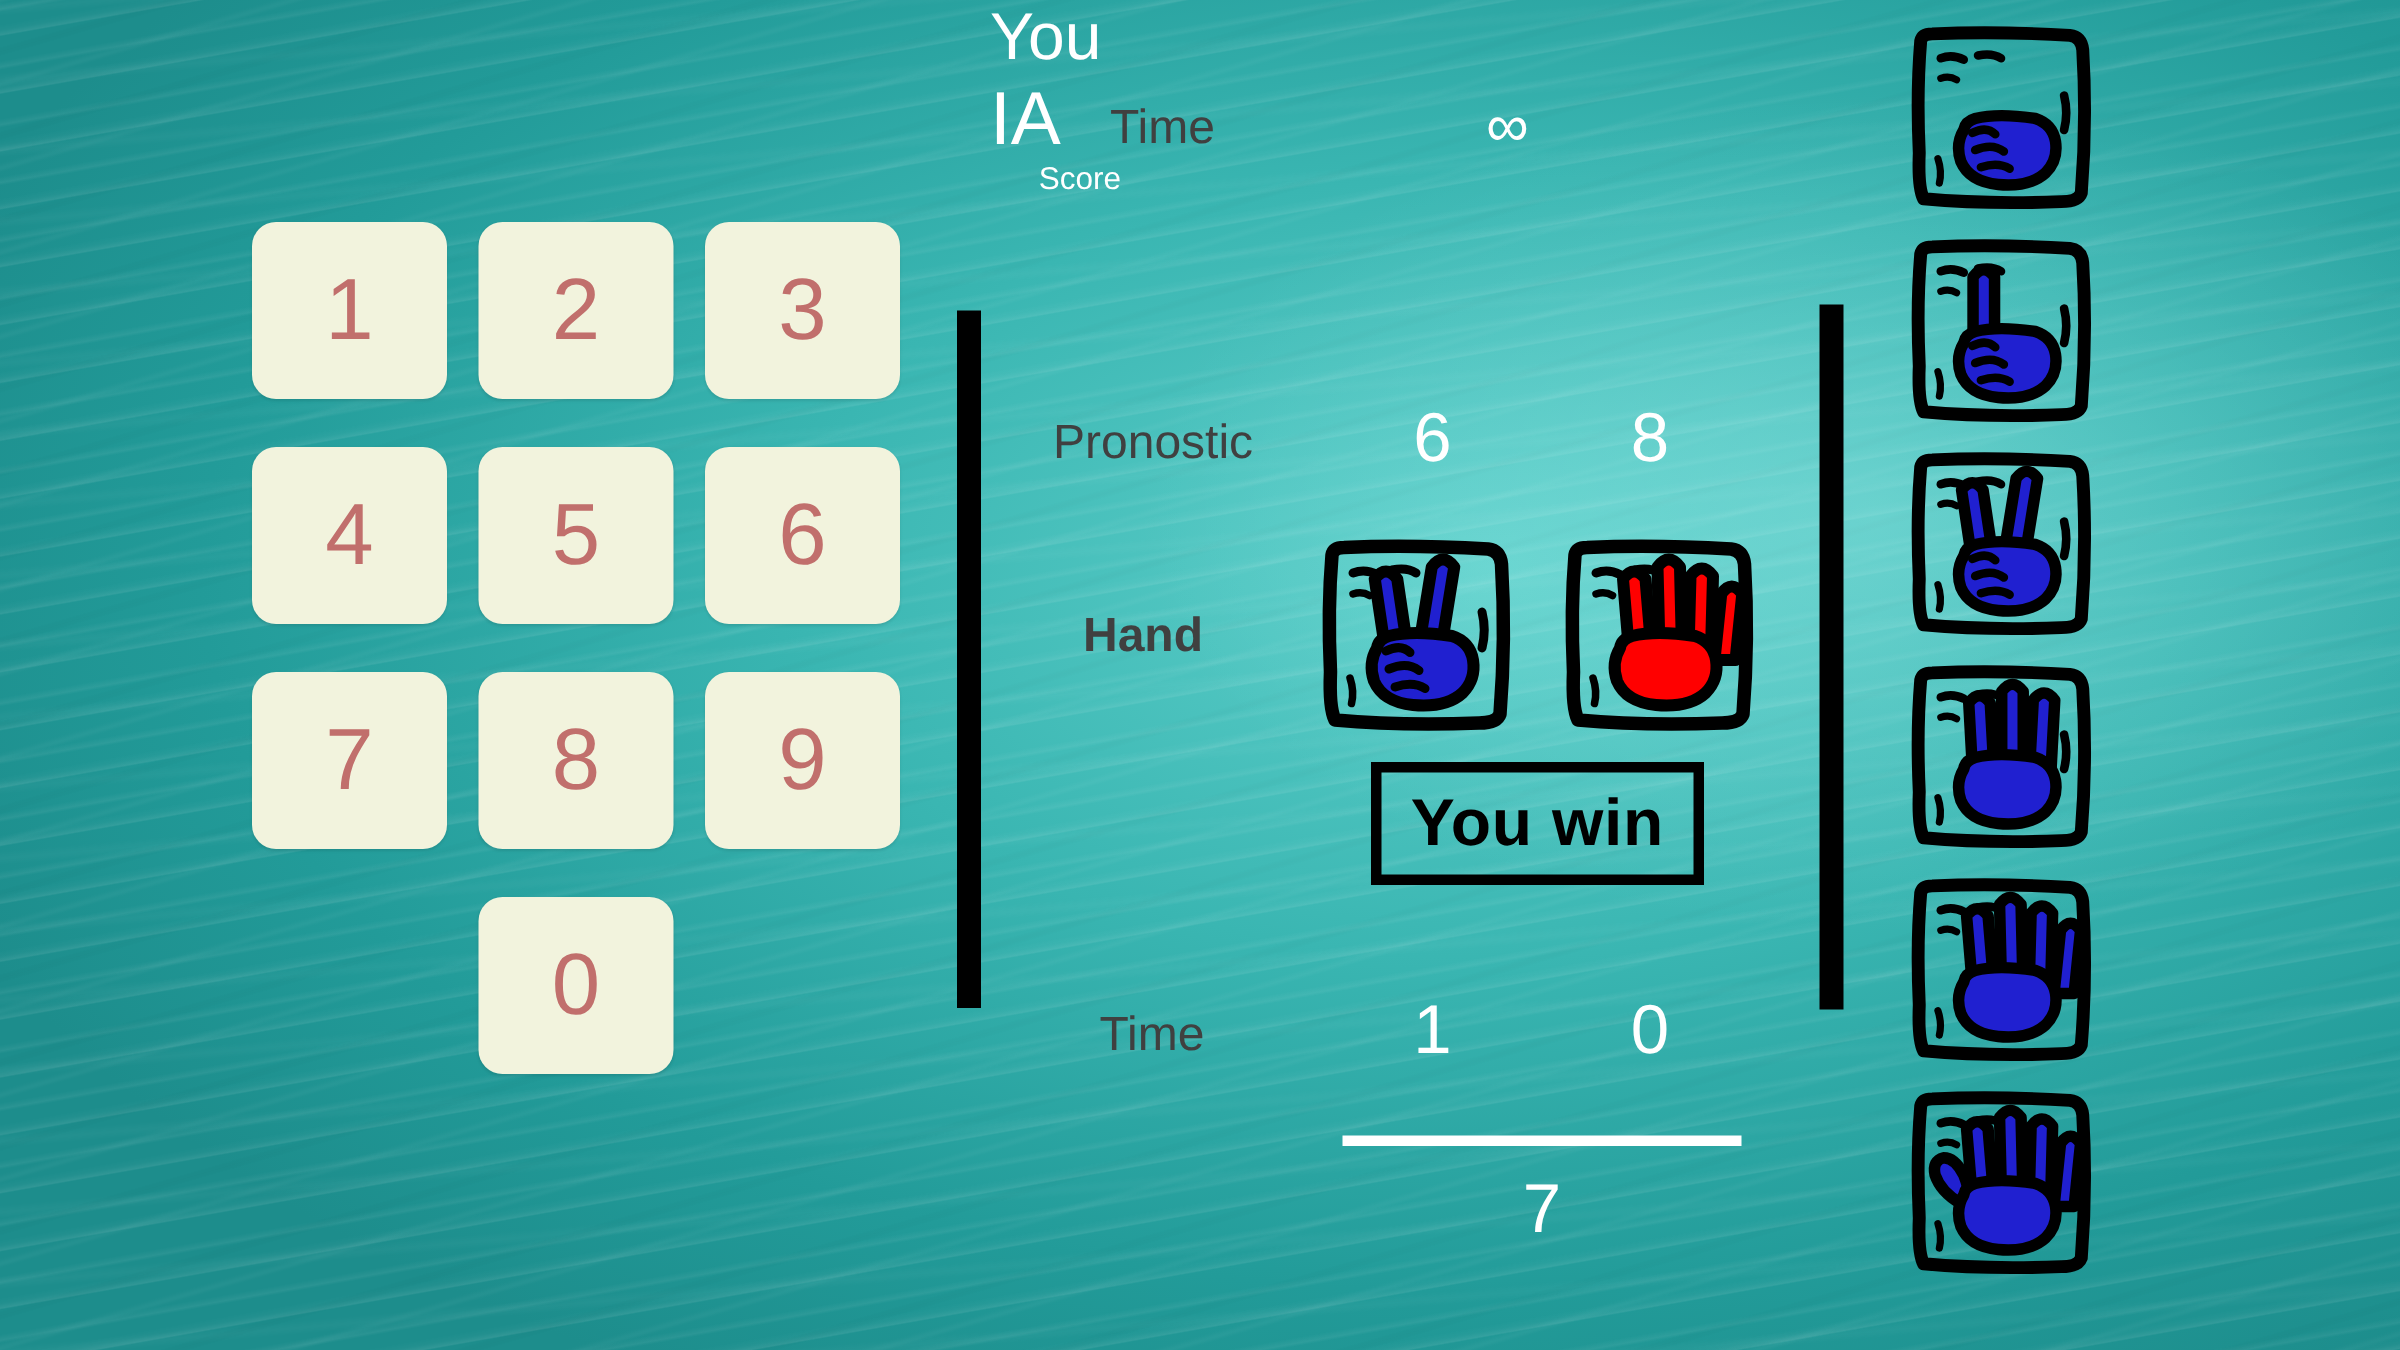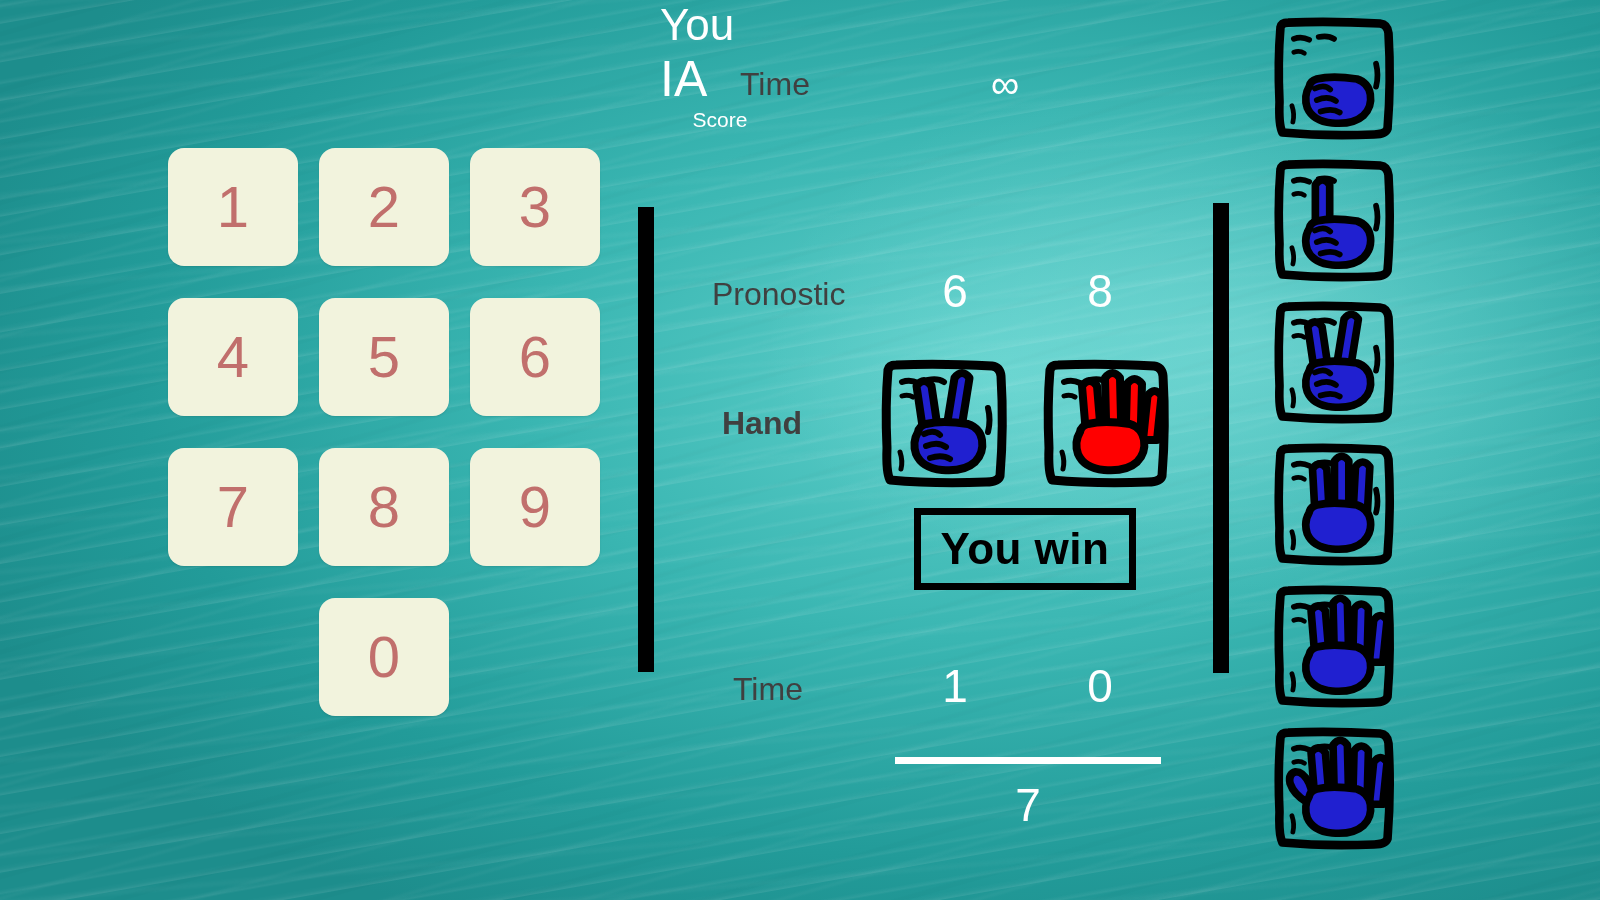--- a/index.html
+++ b/index.html
@@ -138,21 +138,21 @@
     width: 110px;
     white-space: nowrap;
   }
   #time-label  { left: 80px;  top: 66px; }
   #time-value  { left: 290px; top: 62px; font-size: 40px; }
 
   #head-you    { left: 235px; top: 145px; font-size: 44px; width: 120px; text-align: left; }
   #head-ia     { left: 360px; top: 140px; width: 120px; text-align: left; font-size: 50px; }
   #head-ia-sub { left: 360px; top: 182px; width: 120px; text-align: center; font-size: 21px; }
 
-  #pronostic-label { left: 52px;  top: 276px; }
+  #pronostic-label { left: 42px;  top: 276px; }
   #pron-you  { left: 240px; top: 264px; }
   #pron-ia   { left: 385px; top: 264px; }
 
   #hand-label { left: 62px; top: 405px; font-weight: bold; }
 
   #score-label { left: 73px; top: 671px; }
   #score-you   { left: 240px; top: 659px; }
   #score-ia    { left: 385px; top: 659px; }
 
   #total-line {

